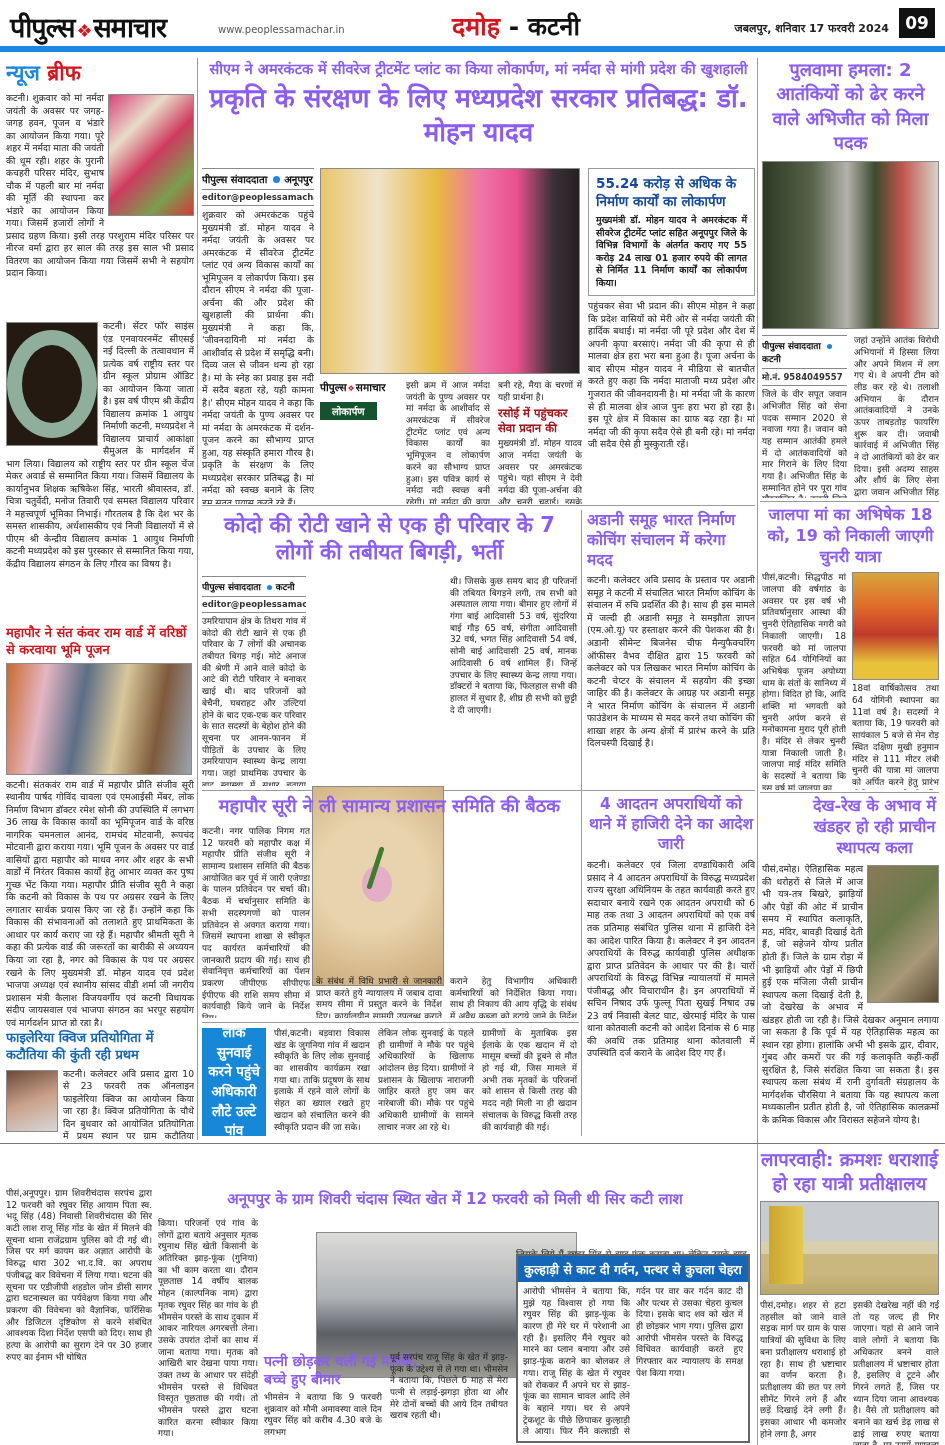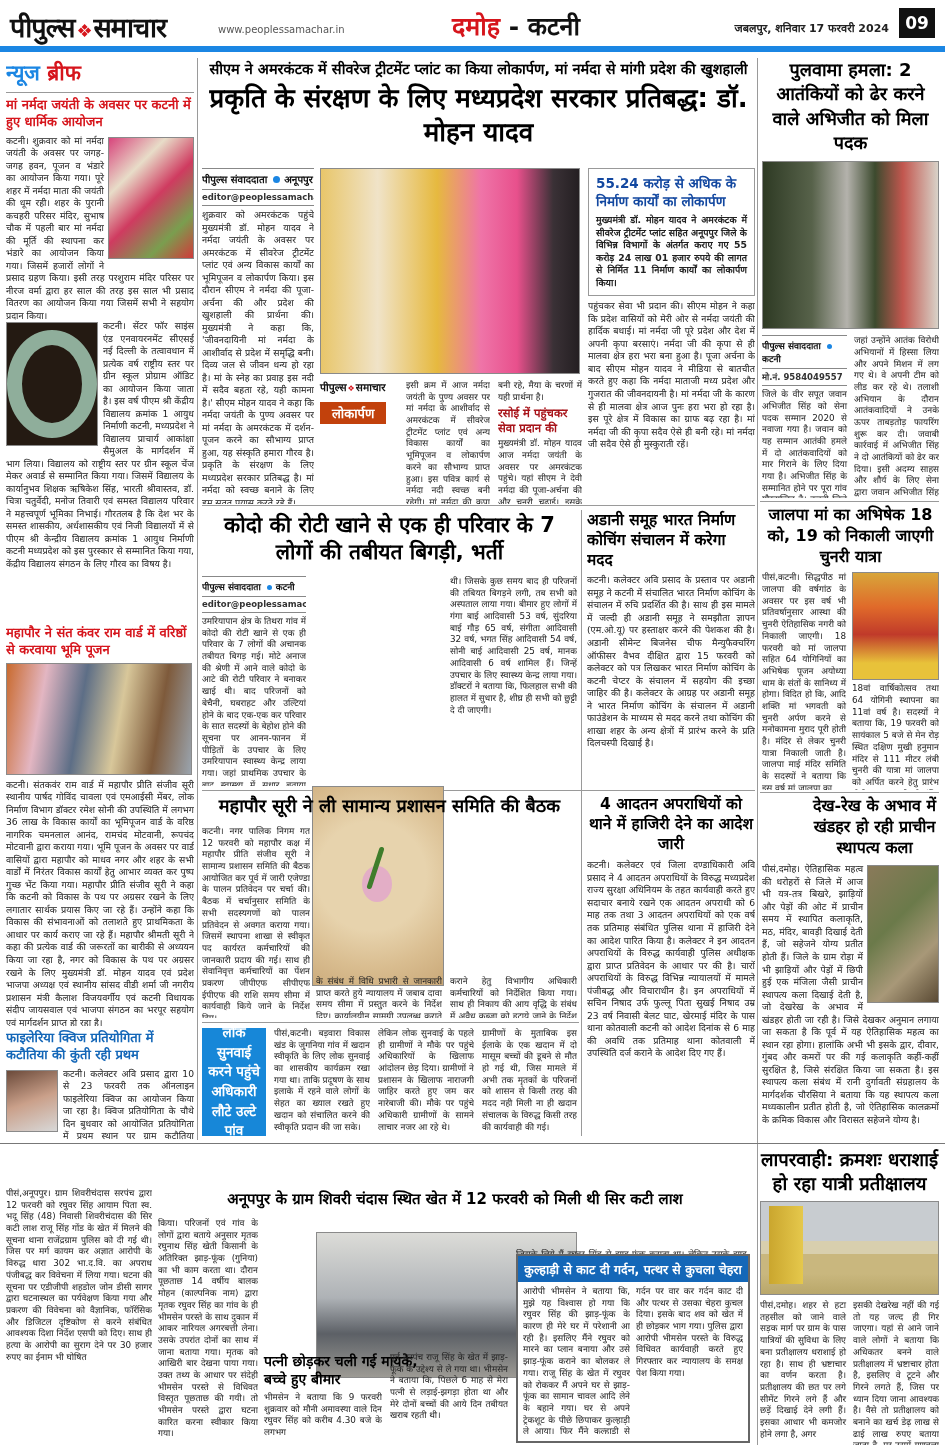--- a/index.html
+++ b/index.html
@@ -11,32 +11,32 @@
   .logo .dia{color:#d6151c;font-size:18px;padding:0 2px;}
   .site{font-size:10px;color:#555;}
   .edition{font-weight:bold;font-size:25px;}
   .edition .c1{color:#d6151c;}
   .edition .c2{color:#111;}
   .dateline{font-size:11px;font-weight:bold;color:#222;}
   .pagebox{background:#111;color:#fff;font-weight:bold;font-size:17px;
            width:36px;height:30px;display:flex;align-items:center;justify-content:center;}
   .bluebar{background:#1b86e3;}
   
-  .hl{font-weight:bold;color:#000000;line-height:1.3;}
+  .hl{font-weight:bold;color:#8b5cf6;line-height:1.3;}
   .hl-red{color:#d6151c;}
   .hl-blue{color:#1467b8;}
   .center{text-align:center;}
   
   .bt{font-size:9.2px;line-height:1.36;text-align:justify;color:#222;}
   .bt-sm{font-size:8.8px;line-height:1.33;text-align:justify;color:#222;}
   .byline{font-size:10px;font-weight:bold;color:#111;border-top:1px solid #888;border-bottom:1px solid #888;padding:3px 0;}
   .byline .dot{display:inline-block;width:7px;height:7px;border-radius:50%;background:#1b86e3;margin:0 4px 0 6px;}
   .email{font-size:8.5px;font-weight:bold;color:#333;border-bottom:1px solid #888;padding:2px 0 3px 0;}
   .photo{border:1px solid #8a8a8a;box-sizing:border-box;position:relative;overflow:hidden;}
-  .tag-red{background:#c2410c;color:#fff;font-weight:bold;font-size:13px;padding:2px 12px;display:inline-block;}
+  .tag-red{background:#14532d;color:#fff;font-weight:bold;font-size:10px;padding:2px 12px;display:inline-block;}
   .wm{font-weight:bold;font-size:10.5px;color:#111;white-space:nowrap;}
   .wm .dia{color:#d6151c;font-size:8px;padding:0 1px;}
   .vline{background:#9a9a9a;width:1px;}
   .hline{background:#9a9a9a;height:1px;}
   .hbox{border:1px solid #999;box-sizing:border-box;padding:6px 7px;}
   .hbox .t{font-size:13.5px;font-weight:bold;color:#1348a0;line-height:1.3;margin-bottom:4px;}
   .hbox .b{font-size:9.3px;font-weight:bold;line-height:1.35;text-align:justify;color:#222;}
   .subhead-red{color:#a8141a;font-weight:bold;font-size:11.5px;line-height:1.25;margin:3px 0;}
   .bluepanel{background:#1787d8;color:#fff;font-weight:bold;font-size:13.5px;line-height:1.45;
              display:flex;align-items:center;justify-content:center;text-align:center;padding:4px;box-sizing:border-box;}
@@ -88,21 +88,20 @@
   <div class="abs hline" style="left:760px;top:501px;width:179px;"></div>
   <div class="abs hline" style="left:760px;top:792px;width:179px;"></div>
 
   <div class="abs ovh" style="left:6px;top:58px;width:188px;height:1082px;">
     <div style="font-size:21px;font-weight:bold;margin-bottom:6px;">
       <span style="color:#1b86e3;">न्यूज</span>
       <span style="color:#d6151c;">ब्रीफ</span>
     </div>
 
     <div class="ovh" style="height:228px;">
-      <div class="hl hl-red" style="font-size:13px;border-top:1px solid #999;padding-top:4px;margin-bottom:4px;">मां नर्मदा जयंती के अवसर पर कटनी में हुए धार्मिक आयोजन</div>
       <div class="bt">
         <span class="photo ph-narmada" style="float:right;width:86px;height:122px;margin:2px 0 2px 4px;display:block;"></span>
         <span>कटनी। शुक्रवार को मां नर्मदा जयंती के अवसर पर जगह-जगह हवन, पूजन व भंडारे का आयोजन किया गया। पूरे शहर में नर्मदा माता की जयंती की धूम रही। शहर के पुरानी कचहरी परिसर मंदिर, सुभाष चौक में पहली बार मां नर्मदा की मूर्ति की स्थापना कर भंडारे का आयोजन किया गया। जिसमें हजारों लोगों ने प्रसाद ग्रहण किया। इसी तरह परशुराम मंदिर परिसर पर नीरज वर्मा द्वारा हर साल की तरह इस साल भी प्रसाद वितरण का आयोजन किया गया जिसमें सभी ने सहयोग प्रदान किया।</span>
       </div>
     </div>
 
     <div class="ovh" style="height:300px;">
       <div class="bt">
         <span class="photo ph-award" style="float:left;width:92px;height:124px;margin:2px 5px 2px 0;">
             <span class="ring"></span>

